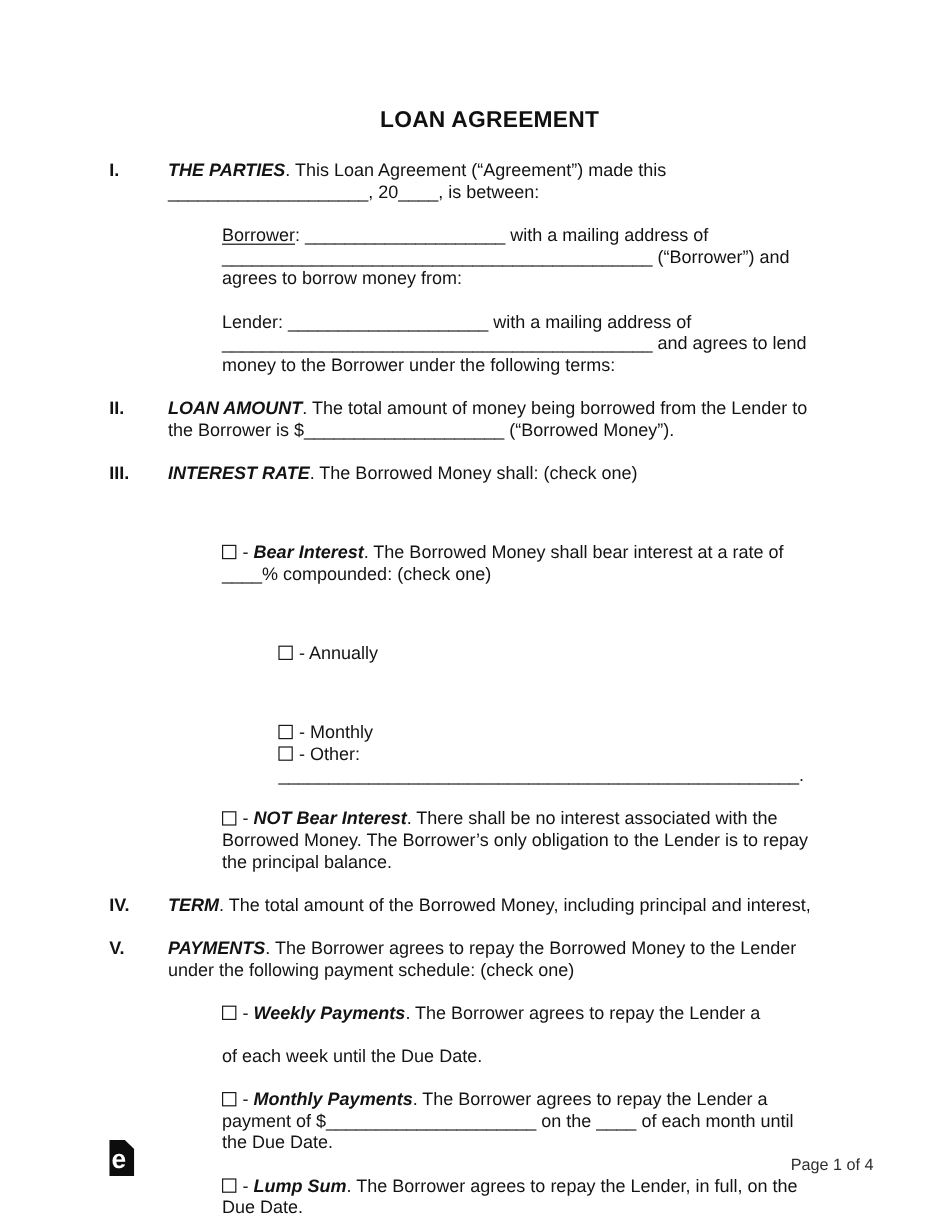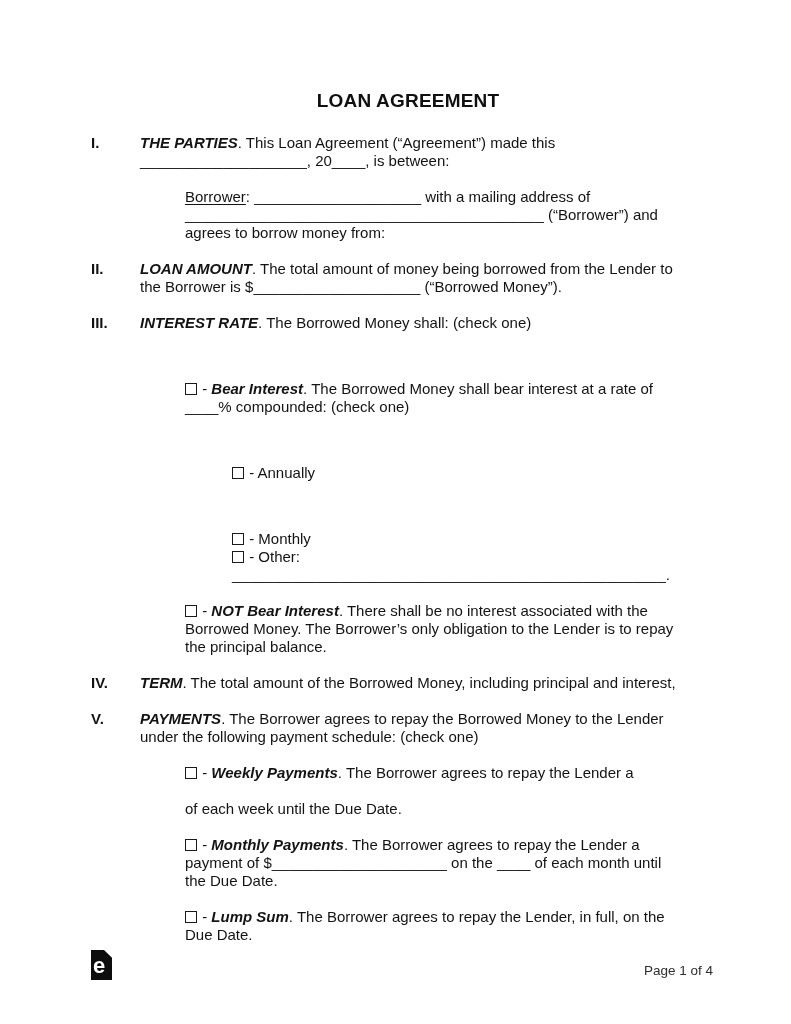--- a/index.html
+++ b/index.html
@@ -34,33 +34,34 @@
   .footer-logo {
     position: absolute; left: 91px; bottom: 44px;
     width: 21px; height: 30px; background: #0d0d0d;
     clip-path: polygon(0 0, 62% 0, 100% 26%, 100% 100%, 0 100%);
   }
   .footer-logo .e {
     position: absolute; left: 2px; top: 3px;
     color: #ffffff; font-weight: bold; font-size: 22px; line-height: 26px;
   }
   .page-num {
-    position: absolute; right: 78px; bottom: 46px;
+    position: absolute; right: 63px; bottom: 46px;
     font-size: 13.5px; color: #2e2e2e; line-height: 15px;
   }
 </style>
 </head>
 <body>
 
 <div class="page">
   <h1 class="doc-title">LOAN AGREEMENT</h1>
 
   <main id="doc-body">
       <div class="block section"><span class="numeral">I.</span><span class="b">THE PARTIES</span><span>. This Loan Agreement (“Agreement”) made this</span><br><span>____________________, 20____, is between:</span></div>
       <div class="block indent"><span class="u">Borrower</span><span>: ____________________ with a mailing address of</span><br><span>___________________________________________ (“Borrower”) and</span><br><span>agrees to borrow money from:</span></div>
+      <div class="block indent"><span>Lender: ____________________ with a mailing address of</span><br><span>___________________________________________ and agrees to lend</span><br><span>money to the Borrower under the following terms:</span></div>
       <div class="block section"><span class="numeral">II.</span><span class="b">LOAN AMOUNT</span><span>. The total amount of money being borrowed from the Lender to</span><br><span>the Borrower is $____________________ (“Borrowed Money”).</span></div>
       <div class="block section"><span class="numeral">III.</span><span class="b">INTEREST RATE</span><span>. The Borrowed Money shall: (check one)</span></div>
       <div class="block indent tight"><span class="cbx"></span><span> - </span><span class="b">Bear Interest</span><span>. The Borrowed Money shall bear interest at a rate of</span><br><span>____% compounded: (check one)</span></div>
       <div class="block option tight"><span class="cbx"></span><span> - Annually</span></div>
       <div class="block option tight"><span class="cbx"></span><span> - Monthly</span></div>
       <div class="block option"><span class="cbx"></span><span> - Other: ____________________________________________________.</span></div>
       <div class="block indent"><span class="cbx"></span><span> - </span><span class="b">NOT Bear Interest</span><span>. There shall be no interest associated with the</span><br><span>Borrowed Money. The Borrower’s only obligation to the Lender is to repay</span><br><span>the principal balance.</span></div>
       <div class="block section"><span class="numeral">IV.</span><span class="b">TERM</span><span>. The total amount of the Borrowed Money, including principal and interest,</span><br></div>
       <div class="block section"><span class="numeral">V.</span><span class="b">PAYMENTS</span><span>. The Borrower agrees to repay the Borrowed Money to the Lender</span><br><span>under the following payment schedule: (check one)</span></div>
       <div class="block indent"><span class="cbx"></span><span> - </span><span class="b">Weekly Payments</span><span>. The Borrower agrees to repay the Lender a</span><br><br><span>of each week until the Due Date.</span></div>

